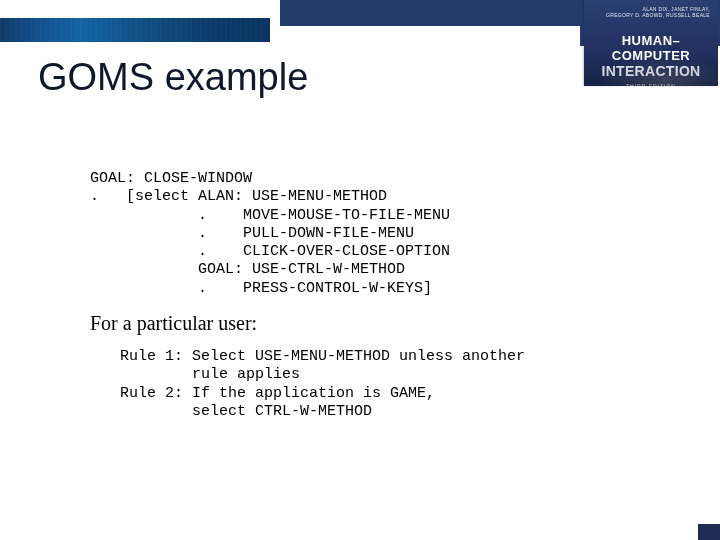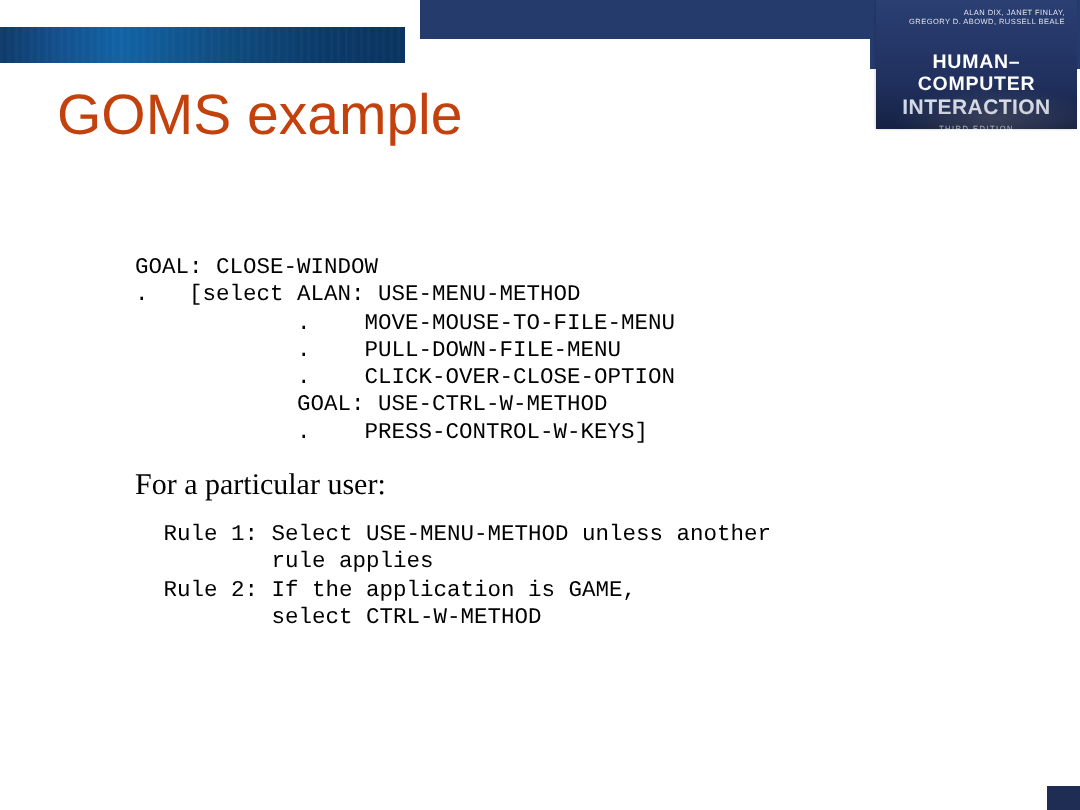--- a/index.html
+++ b/index.html
@@ -93,21 +93,21 @@
     background: radial-gradient(ellipse at 60% 80%, rgba(255,220,180,.15), transparent 60%),
                 linear-gradient(180deg, rgba(0,0,0,0) 0%, rgba(0,0,0,.2) 100%);
   }
 
   .slide-title {
     position: absolute;
     top: 56px;
     left: 38px;
     font-family: "Comic Sans MS", "Comic Sans", cursive, sans-serif;
     font-size: 38px;
-    color: #c2410c;
+    color: #0f172a;
   }
 
   .code-block {
     position: absolute;
     top: 170px;
     left: 90px;
     font-family: "Courier New", Courier, monospace;
     font-size: 15px;
     line-height: 1.22;
     color: #000;
@@ -119,21 +119,21 @@
     top: 312px;
     left: 90px;
     font-family: Liberation Serif, serif;
     font-size: 20px;
     color:#000;
   }
 
   .rules {
     position: absolute;
     top: 348px;
-    left: 109px;
+    left: 120px;
     font-family: "Courier New", Courier, monospace;
     font-size: 15px;
     line-height: 1.22;
     color:#000;
     white-space: pre;
   }
 
   .corner {
     position:absolute;
     right:0; bottom:0;

